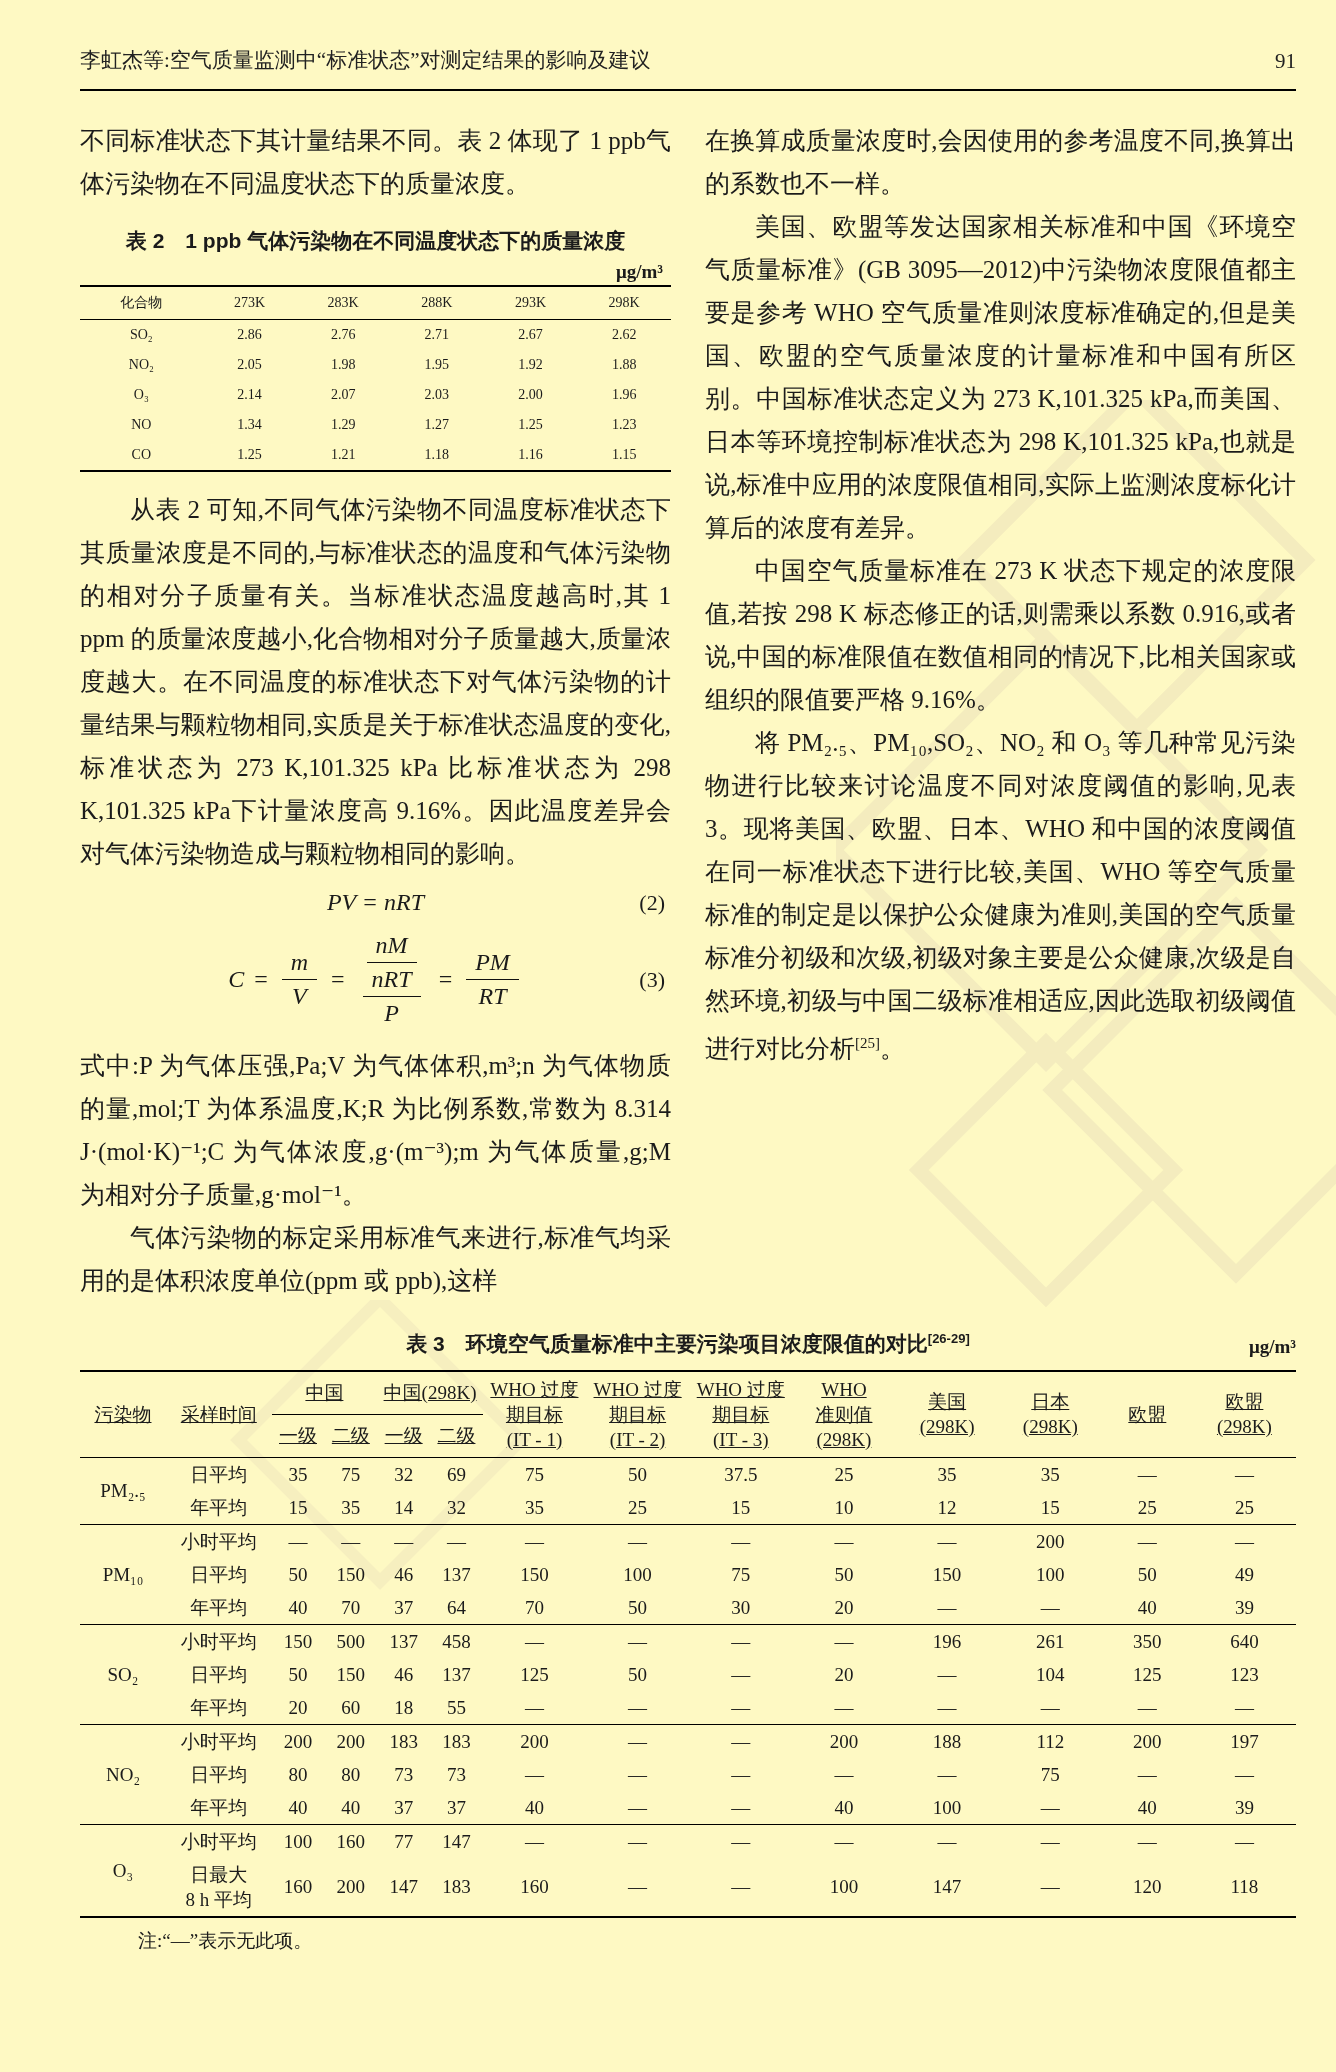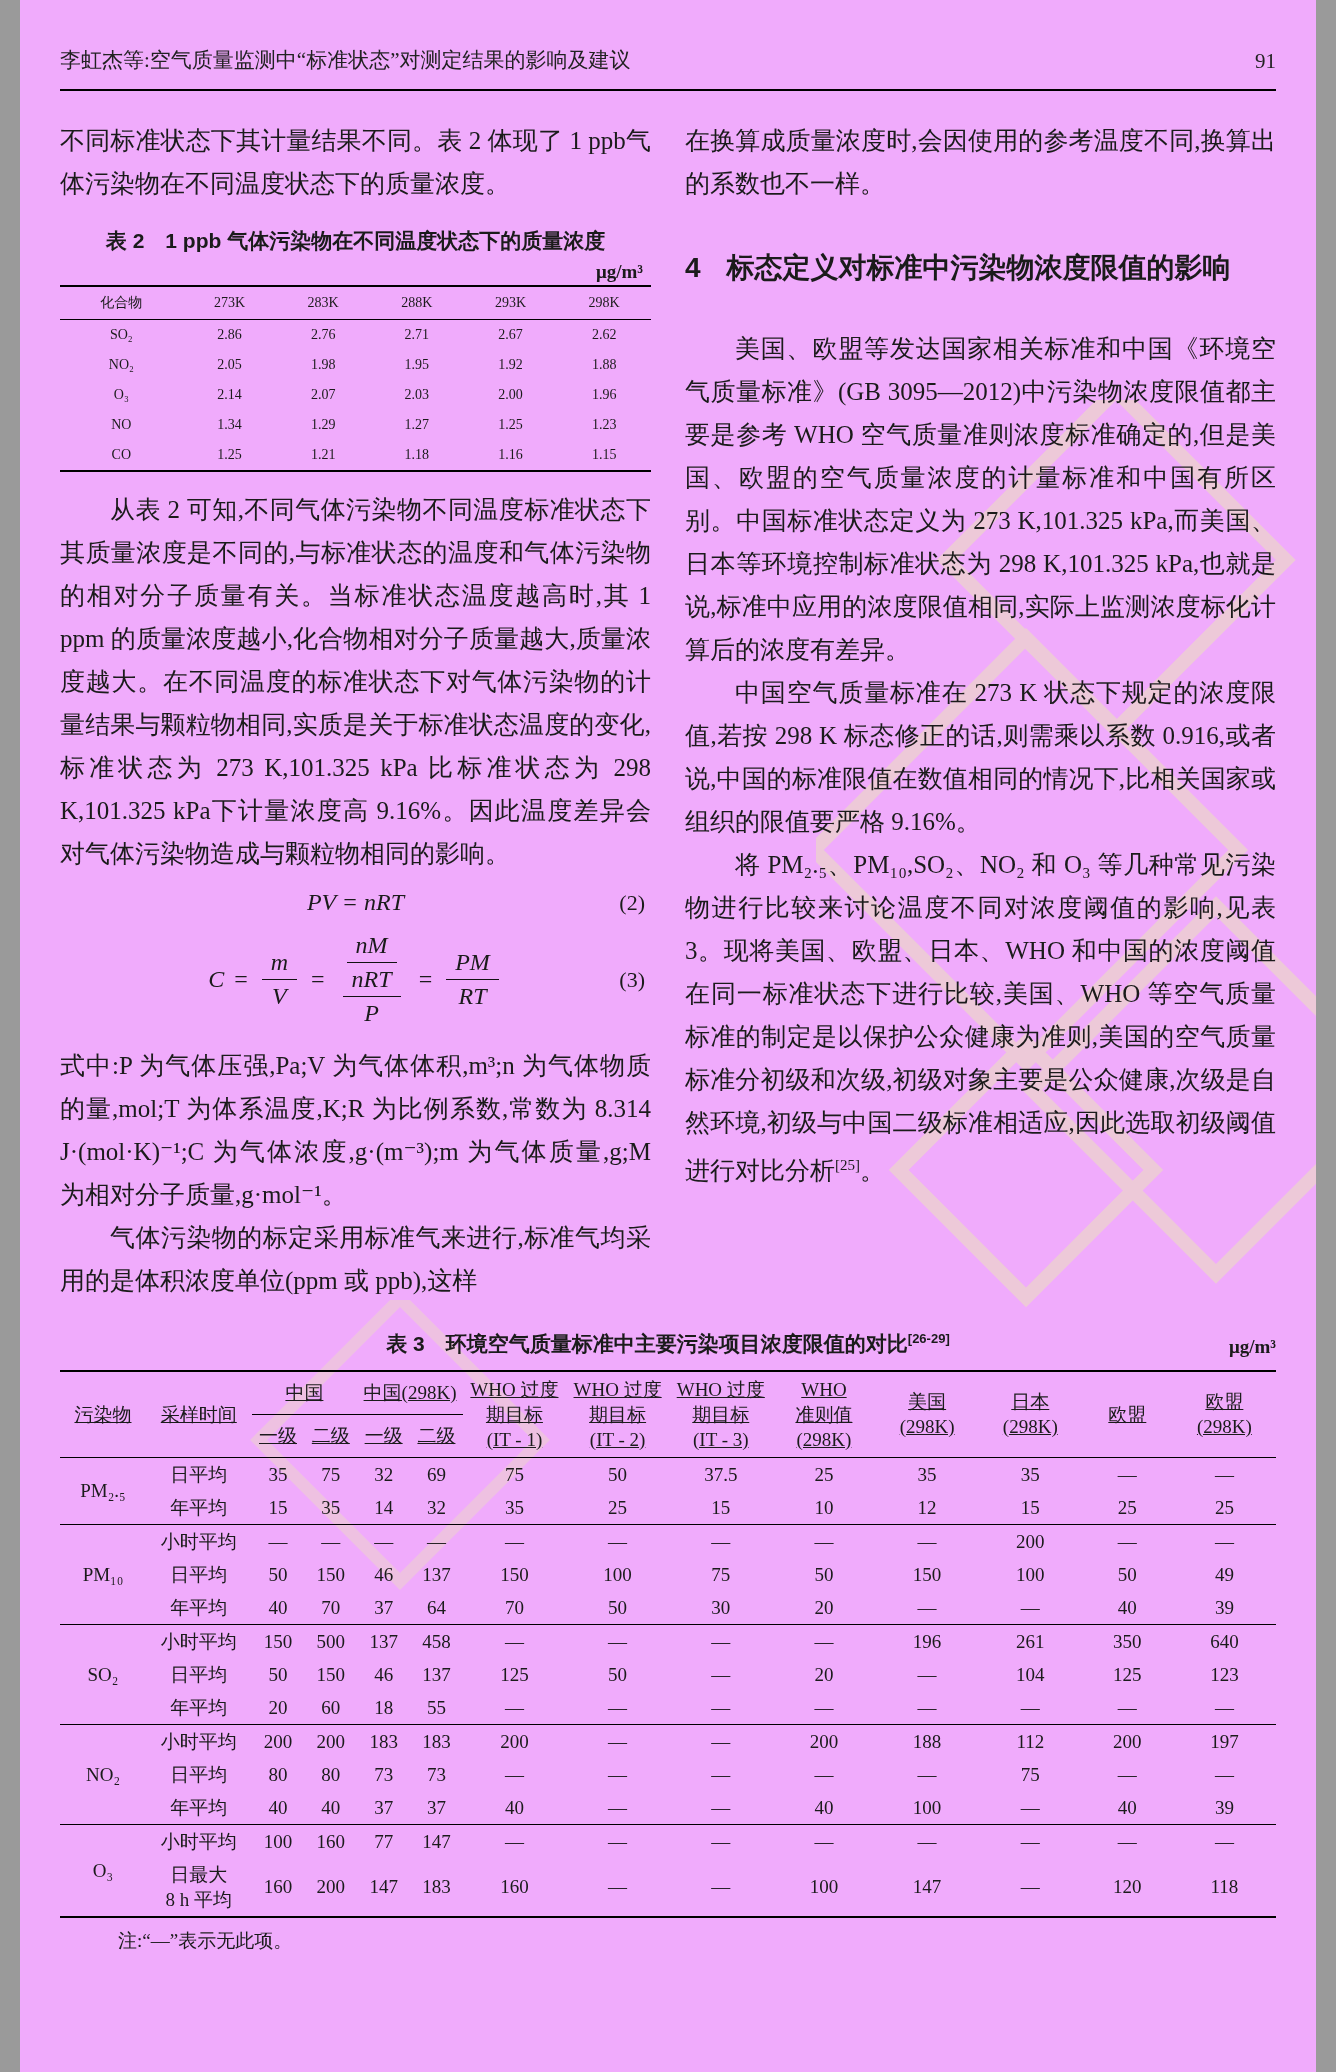--- a/index.html
+++ b/index.html
@@ -1,17 +1,17 @@
 <!DOCTYPE html>
 <html><head>
 <meta charset="utf-8">
 <style>
   html,body{margin:0;padding:0;background:#9a9a9a;}
-  .page{width:1296px;height:2072px;position:relative;background:#f0abfc;overflow:hidden;
-        font-family:"Liberation Serif","DejaVu Serif",serif;color:#1b1b1b;margin:0 auto;}
+  .page{width:1296px;height:2072px;position:relative;background:#fef9c3;overflow:hidden;
+        font-family:"Liberation Serif","DejaVu Serif",serif;color:#1b1b1b;margin:0 auto;padding-left:40px;}
   .wm{position:absolute;z-index:0;pointer-events:none;}
   .content{position:relative;z-index:1;padding:46px 40px 0 40px;}
   .pg-header{display:flex;justify-content:space-between;align-items:flex-end;font-size:21px;color:#222;}
   .header-rule{border-top:2px solid #000;margin-top:15px;}
   .columns{display:flex;gap:34px;margin-top:28px;}
   .col{flex:1 1 0;min-width:0;}
   .body-text{font-size:25px;line-height:43px;text-align:justify;margin:0;}
   .indent{text-indent:2em;}
   .tbl-caption{font-size:21px;font-weight:700;text-align:center;margin-top:22px;
                font-family:"Liberation Sans","DejaVu Sans",sans-serif;}
@@ -173,23 +173,20 @@
           <span class="ftag">(3)</span>
         </div>
 
         <p class="body-text">式中:P 为气体压强,Pa;V 为气体体积,m³;n 为气体物质的量,mol;T 为体系温度,K;R 为比例系数,常数为 8.314 J·(mol·K)⁻¹;C 为气体浓度,g·(m⁻³);m 为气体质量,g;M 为相对分子质量,g·mol⁻¹。</p>
         <p class="body-text indent">气体污染物的标定采用标准气来进行,标准气均采用的是体积浓度单位(ppm 或 ppb),这样</p>
       </div>
 
       <div class="col">
         <p class="body-text">在换算成质量浓度时,会因使用的参考温度不同,换算出的系数也不一样。</p>
 
-        <h2 class="section-heading">
-          <span class="sec-num">4</span><span>标态定义对标准中污染物浓度限值的影响</span>
-        </h2>
 
         <p class="body-text indent">美国、欧盟等发达国家相关标准和中国《环境空气质量标准》(GB 3095—2012)中污染物浓度限值都主要是参考 WHO 空气质量准则浓度标准确定的,但是美国、欧盟的空气质量浓度的计量标准和中国有所区别。中国标准状态定义为 273 K,101.325 kPa,而美国、日本等环境控制标准状态为 298 K,101.325 kPa,也就是说,标准中应用的浓度限值相同,实际上监测浓度标化计算后的浓度有差异。</p>
         <p class="body-text indent">中国空气质量标准在 273 K 状态下规定的浓度限值,若按 298 K 标态修正的话,则需乘以系数 0.916,或者说,中国的标准限值在数值相同的情况下,比相关国家或组织的限值要严格 9.16%。</p>
         <p class="body-text indent">
           <span>将 PM₂.₅、PM₁₀,SO₂、NO₂ 和 O₃ 等几种常见污染物进行比较来讨论温度不同对浓度阈值的影响,见表 3。现将美国、欧盟、日本、WHO 和中国的浓度阈值在同一标准状态下进行比较,美国、WHO 等空气质量标准的制定是以保护公众健康为准则,美国的空气质量标准分初级和次级,初级对象主要是公众健康,次级是自然环境,初级与中国二级标准相适应,因此选取初级阈值进行对比分析</span><sup>[25]</sup><span>。</span>
         </p>
       </div>
 
     </div>
 

